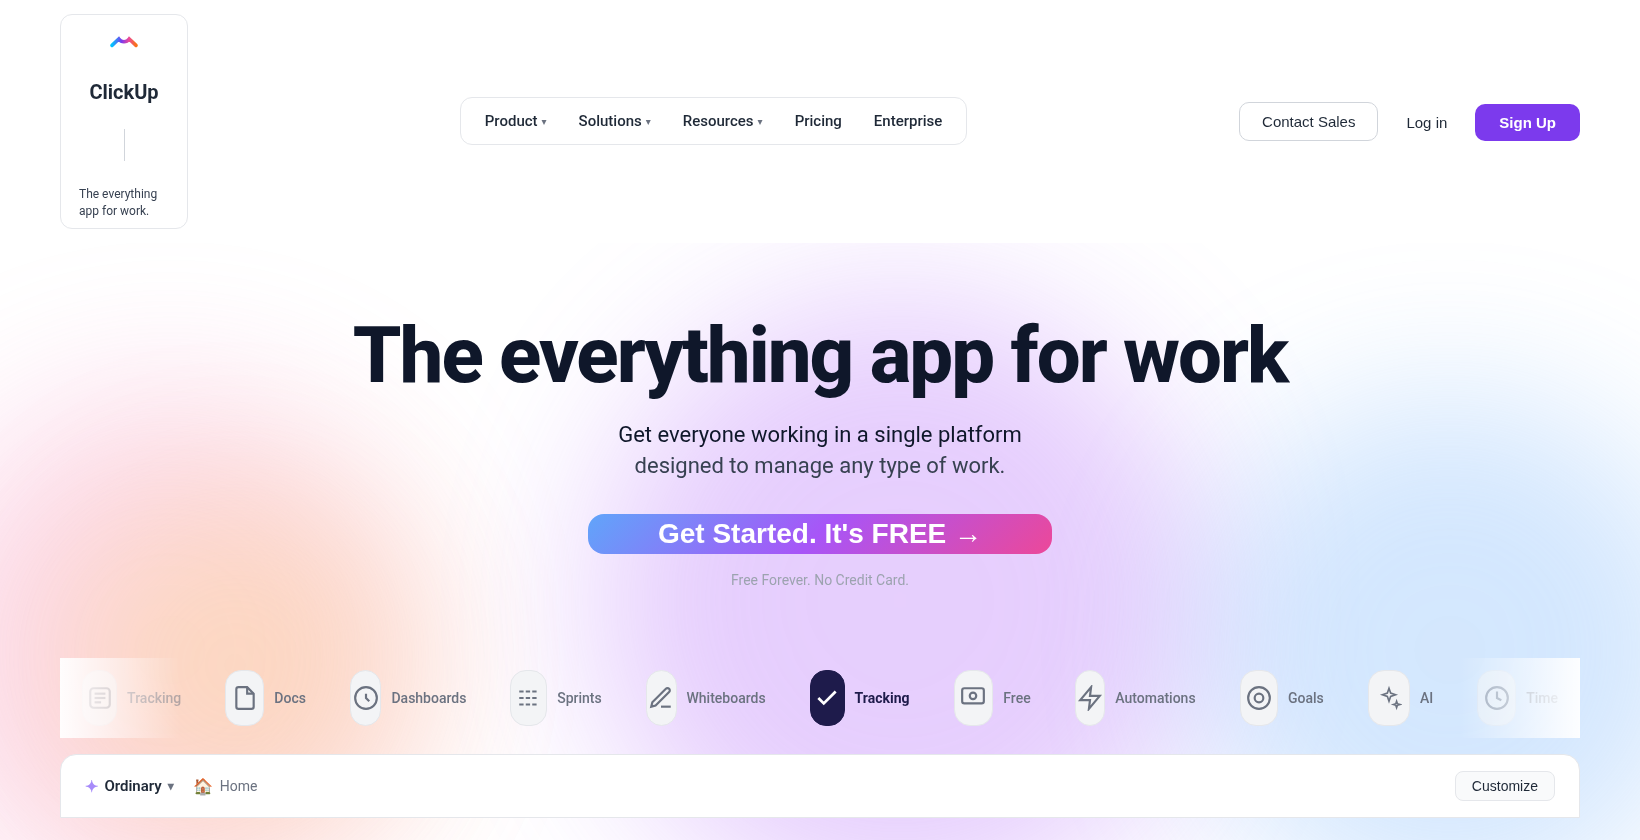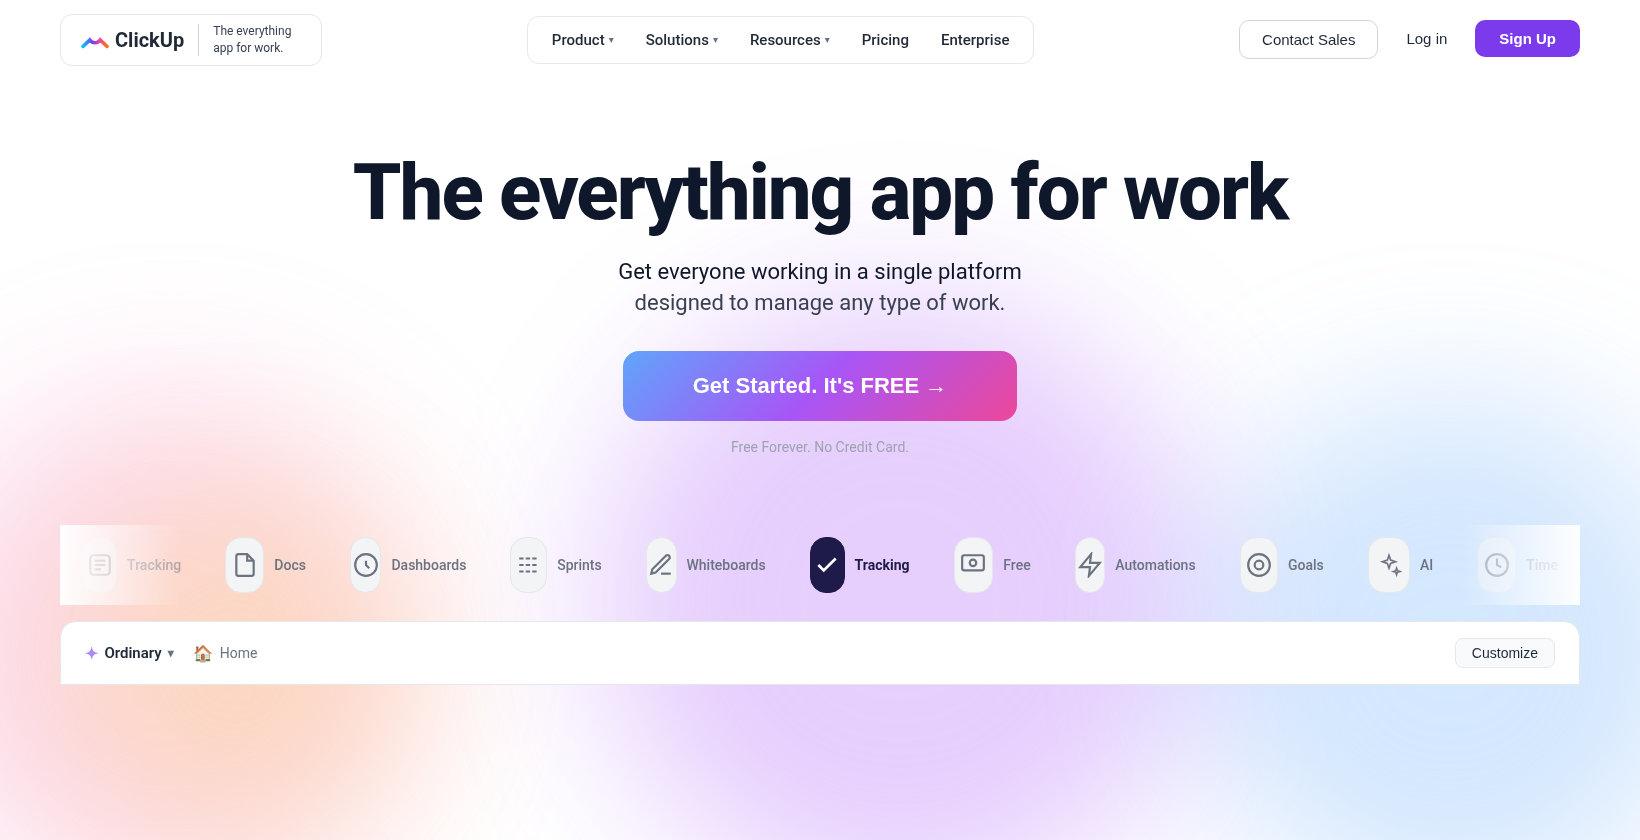--- a/index.html
+++ b/index.html
@@ -49,24 +49,25 @@
       z-index: 10;
       display: flex;
       align-items: center;
       justify-content: space-between;
       padding: 14px 60px;
       background: #ffffff;
     }
     .nav-logo-area {
       display: flex;
       align-items: center;
-      gap: 4px;
+      gap: 25px;
       border: 1.5px solid #e5e7eb;
       border-radius: 12px;
       padding: 8px 18px;
+      flex-direction: column;
     }
     .logo-icon {
       width: 32px; height: 32px;
     }
     .nav-logo-divider {
       width: 1px; height: 32px;
       background: #d1d5db;
       margin: 0 10px;
     }
     .nav-tagline {
@@ -93,21 +94,21 @@
       align-items: center;
       gap: 4px;
       font-weight: 500;
     }
     .nav-chevron {
       font-size: 10px;
       color: #6b7280;
     }
     .nav-actions {
       display: flex;
-      align-items: flex-start;
+      align-items: flex-end;
       gap: 10px;
     }
     .btn-contact-sales {
       border: 1.5px solid #d1d5db;
       border-radius: 10px;
       padding: 10px 22px;
       font-size: 15px;
       font-weight: 500;
       color: #1f2937;
       background: #ffffff;
@@ -158,23 +159,23 @@
     .hero-subtitle {
       font-size: 22px;
       font-weight: 400;
       color: #374151;
       margin-bottom: 36px;
     }
     .btn-get-started {
       display: inline-block;
       background: linear-gradient(135deg, #60a5fa 0%, #a855f7 50%, #ec4899 100%);
       color: #ffffff;
-      font-size: 22px;
+      font-size: 28px;
       font-weight: 700;
-      padding: 22px 70px;
+      padding: 4px 70px;
       border-radius: 16px;
       border: none;
       cursor: pointer;
       margin-bottom: 14px;
     }
     .hero-free-note {
       font-size: 14px;
       color: #9ca3af;
       margin-top: 4px;
     }

